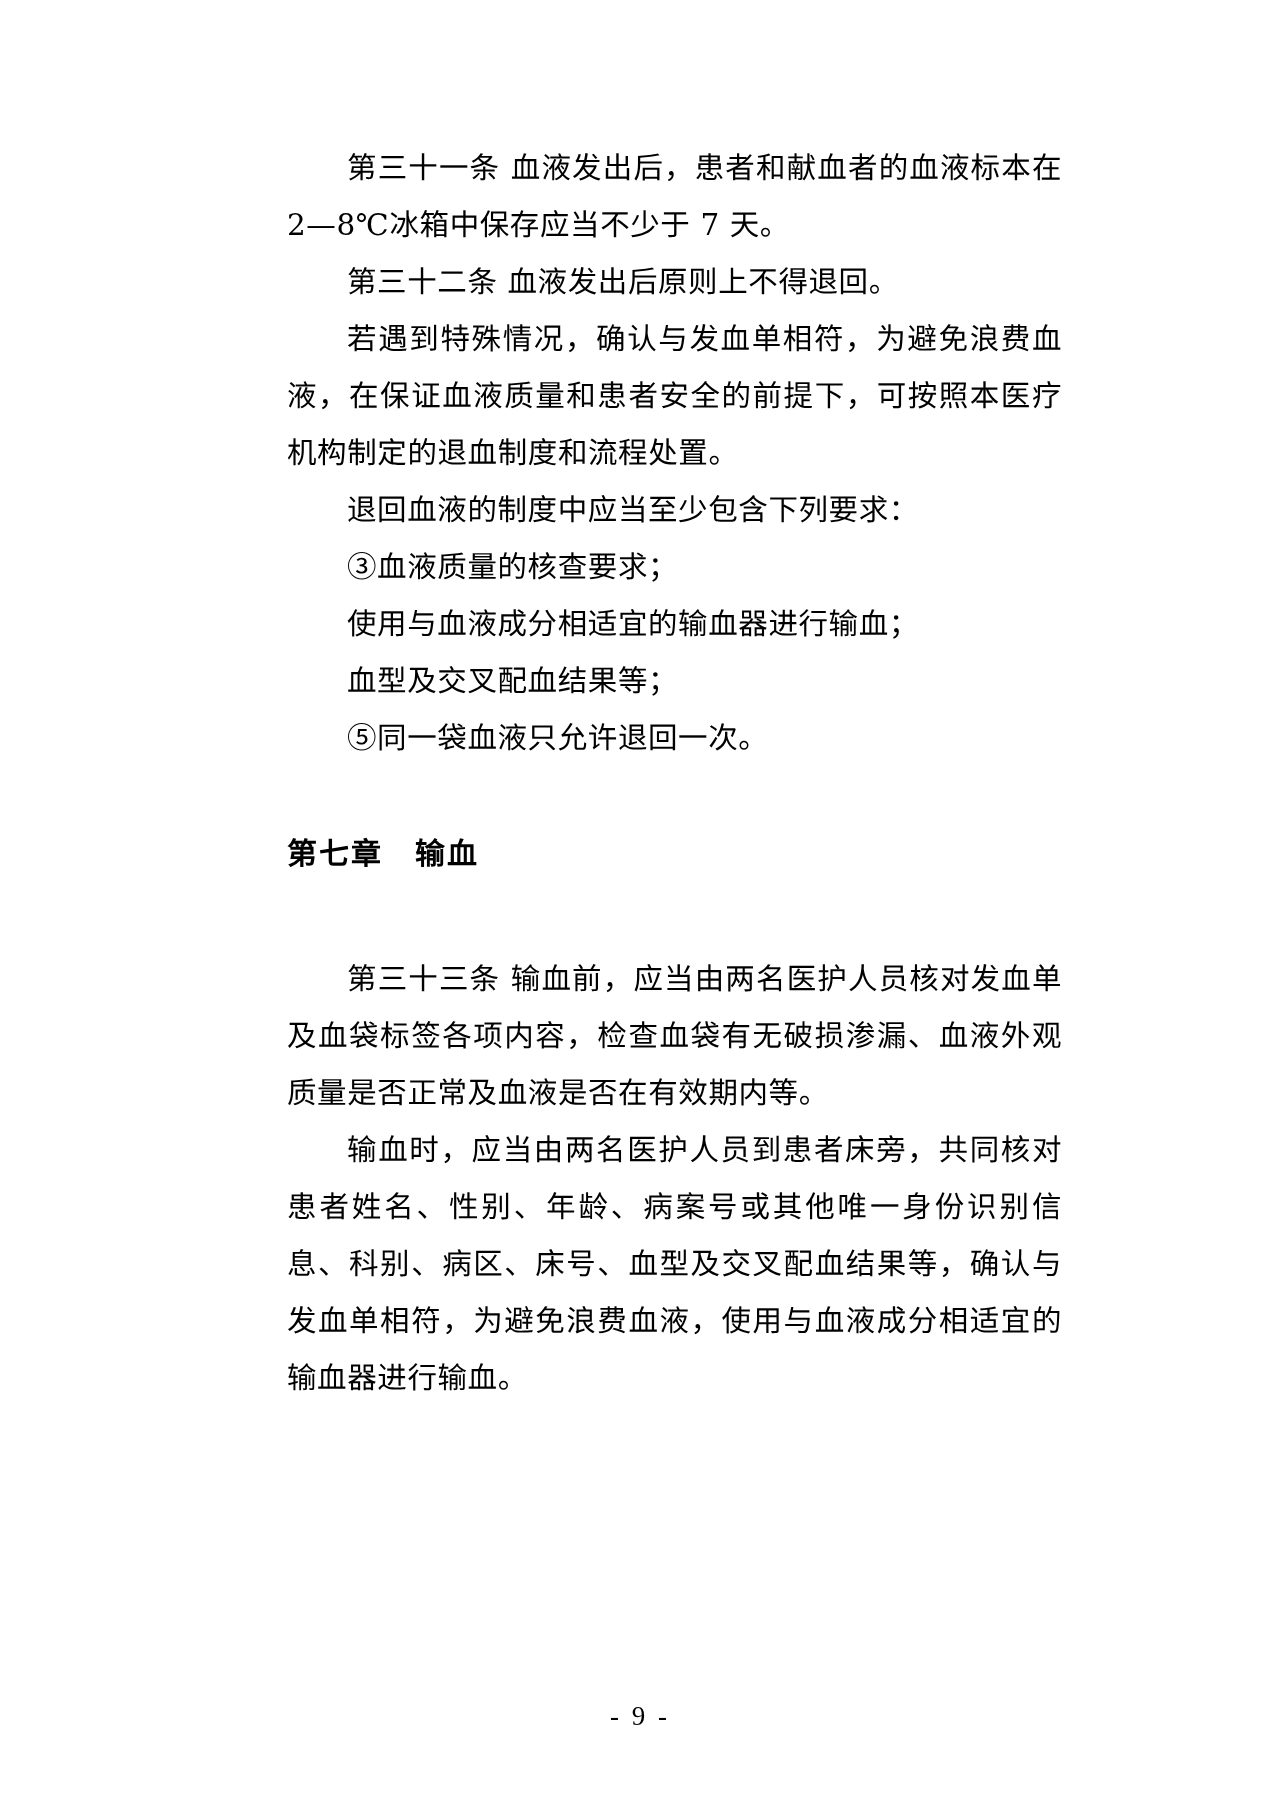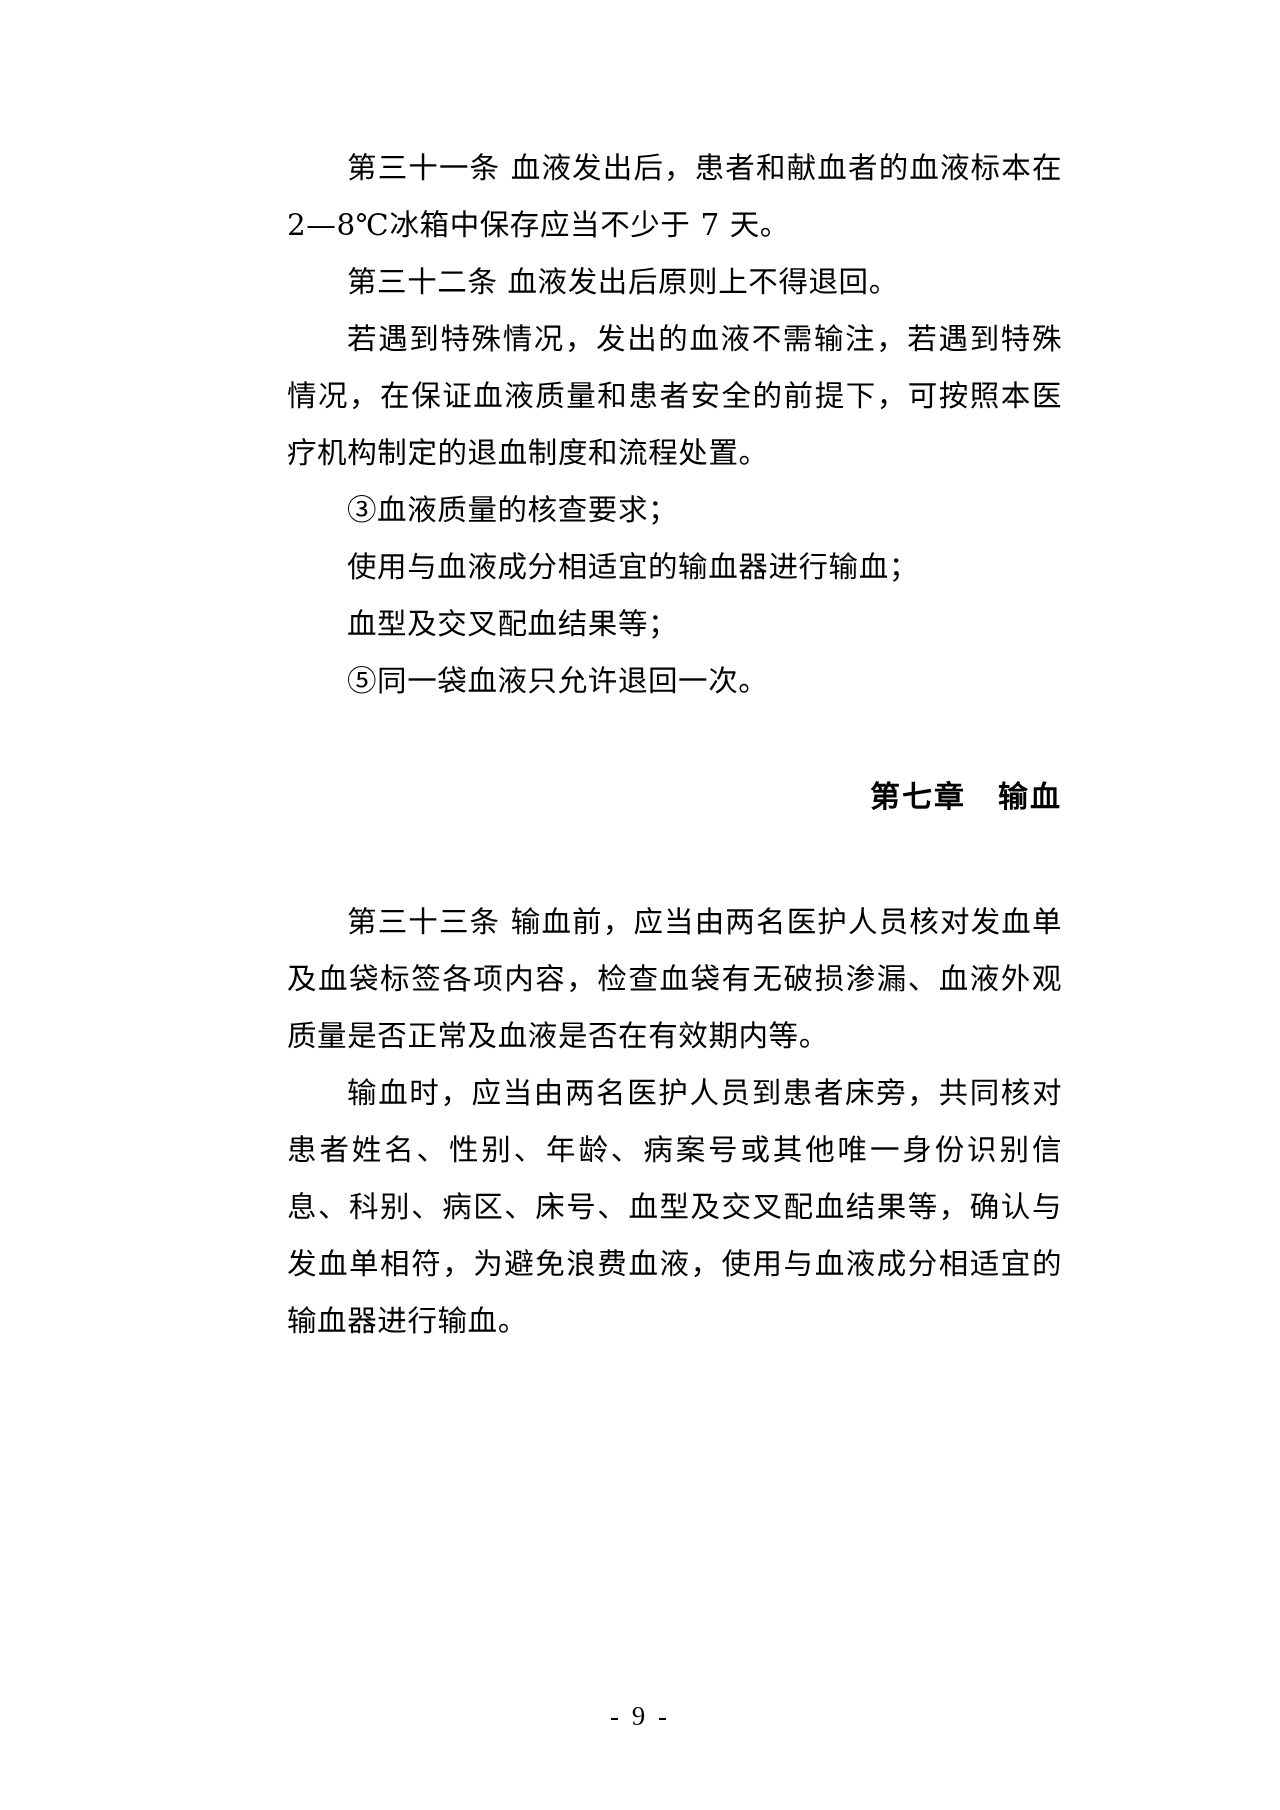--- a/index.html
+++ b/index.html
@@ -36,21 +36,21 @@
   }
   .indent {
     text-indent: 60px;
   }
   .item {
     text-indent: 60px;
   }
   .chapter {
     font-size: 30px;
     font-weight: bold;
-    text-align: right;
+    text-align: left;
     letter-spacing: 2px;
     margin: 0;
     font-family: "DejaVu Sans", "Liberation Sans", sans-serif;
   }
   .spacer-before-chapter { height: 62px; }
   .spacer-after-chapter { height: 78px; }
   .footer {
     position: absolute;
     left: 0;
     right: 0;
@@ -65,22 +65,23 @@
 <body>
 
 <div class="page">
 
   <div class="content">
 
     <p class="para indent">第三十一条 血液发出后，患者和献血者的血液标本在2—8℃冰箱中保存应当不少于 7 天。</p>
 
     <p class="para indent">第三十二条 血液发出后原则上不得退回。</p>
 
-    <p class="para indent">若遇到特殊情况，发出的血液不需输注，若遇到特殊情况，在保证血液质量和患者安全的前提下，可按照本医疗机构制定的退血制度和流程处置。</p>
+    <p class="para indent">若遇到特殊情况，确认与发血单相符，为避免浪费血液，在保证血液质量和患者安全的前提下，可按照本医疗机构制定的退血制度和流程处置。</p>
 
+    <p class="para indent">退回血液的制度中应当至少包含下列要求：</p>
 
     <p class="para item">③血液质量的核查要求；</p>
 
     <p class="para item">使用与血液成分相适宜的输血器进行输血；</p>
 
     <p class="para item">血型及交叉配血结果等；</p>
 
 
     <p class="para item">⑤同一袋血液只允许退回一次。</p>
 

